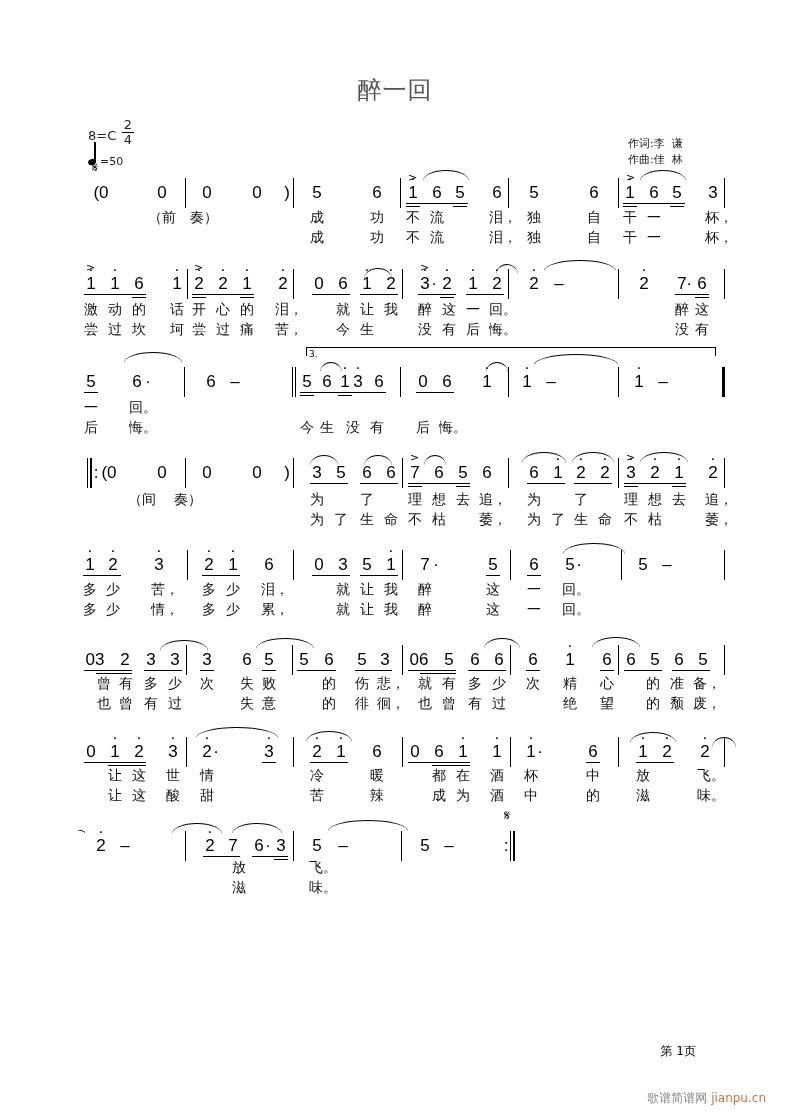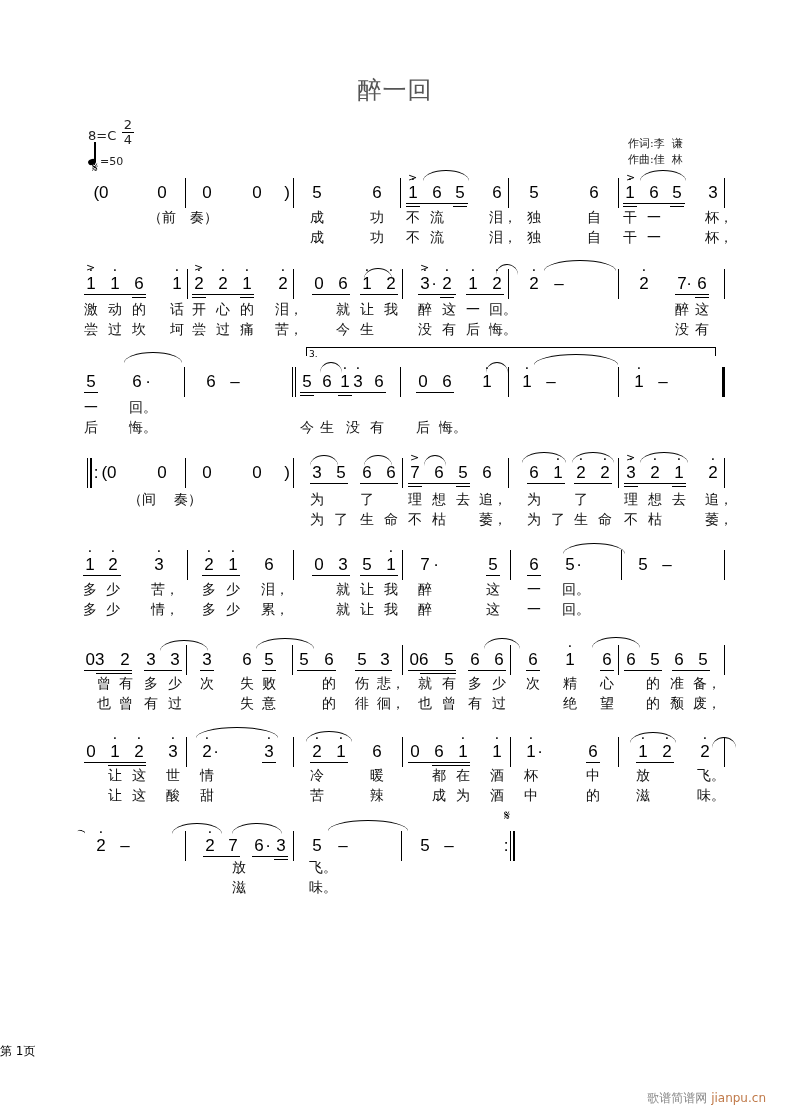--- a/index.html
+++ b/index.html
@@ -13,21 +13,21 @@
   .credits div { white-space:pre; }
   .n { position:absolute; font-family:"Liberation Sans","DejaVu Sans",sans-serif; font-size:17px;
        line-height:20px; text-align:center; width:14px; }
   .n.dot-above::before { content:"·"; position:absolute; left:0; right:0; top:-12px; font-size:16px; line-height:16px; }
   .lyr { position:absolute; font-size:14px; line-height:18px; text-align:center; width:16px;
          font-family:"DejaVu Sans",sans-serif; color:#111; }
   .bar { position:absolute; width:1px; background:#000; height:30px; }
   .ul { position:absolute; height:1px; background:#000; }
   .arc { position:absolute; border-top:1px solid #000; border-radius:50% 50% 0 0 / 100% 100% 0 0; height:10px; }
   .dbl { position:absolute; width:2px; background:#000; height:30px; }
-  .footer { left:0; width:696px; top:1043px; text-align:left; font-size:12px; }
+  .footer { left:0; width:696px; top:1043px; text-align:right; font-size:12px; }
   .wm { right:24px; top:1090px; font-size:12px; color:#888; }
   .wm .en { color:#c07a4a; }
   .acc { position:absolute; font-size:11px; line-height:11px; }
 </style>
 </head>
 <body>
 
 <div class="abs title">醉一回</div>
 
 <div class="abs meta" style="left:88px;top:128px;font-size:13px;">8=C</div>

